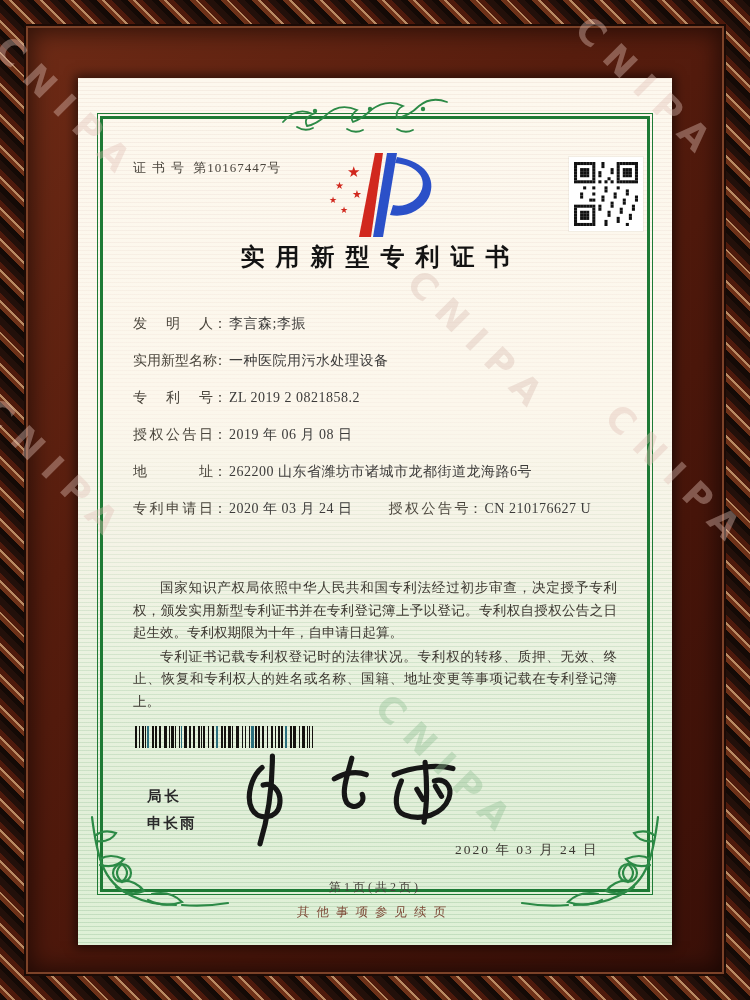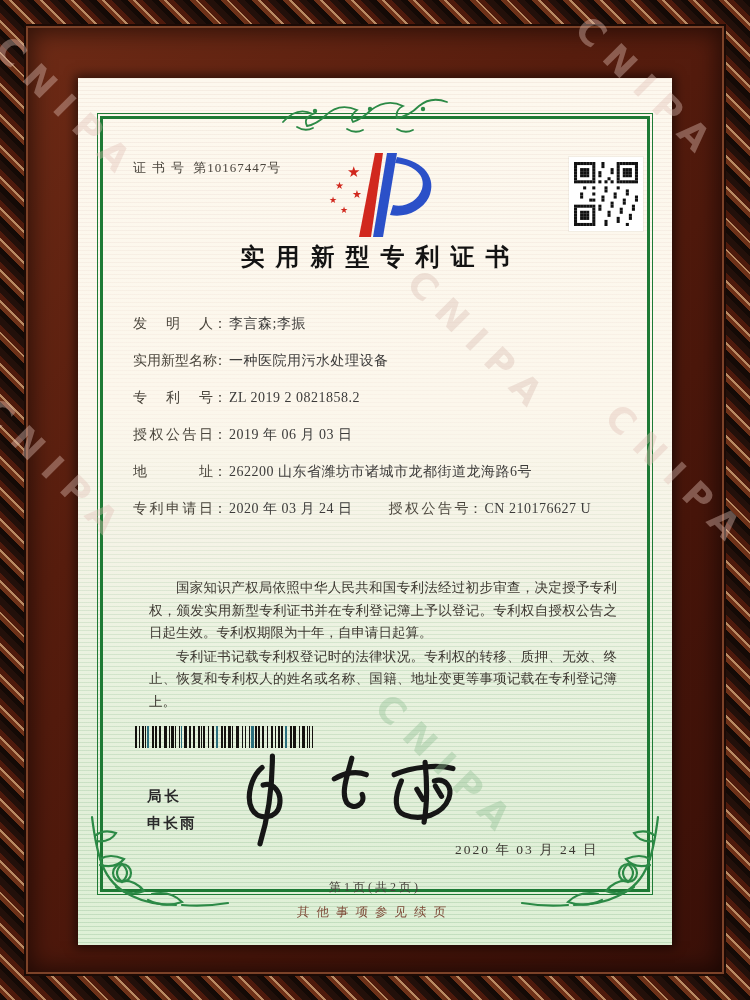--- a/index.html
+++ b/index.html
@@ -62,21 +62,21 @@
   .fields{position:absolute; left:30px; right:26px; top:196px; font-size:14px;}
   .frow{height:19px; margin-bottom:18px; white-space:nowrap; color:#403c36;}
   .flab{display:inline-block; width:80px; text-align:justify; text-align-last:justify;
         -moz-text-align-last:justify; text-justify:inter-character; letter-spacing:0; color:#4a453c;}
   .fcolon{margin:0 2px 0 0;}
   .fval{color:#3c3b3a; letter-spacing:.5px;}
   .frow .pair2{margin-left:36px;}
 
   .paras{position:absolute; left:30px; right:30px; top:458px;
     font-size:13.5px; line-height:22.5px; text-align:justify; color:#3d3831;}
-  .paras p{margin:0 0 1px 16px; text-indent:2em;}
+  .paras p{margin:0 0 1px 0; text-indent:2em;}
 
   .barcode{position:absolute; left:32px; top:607px; width:182px; height:22px; font-size:0;}
   .barcode i{display:inline-block; height:22px;}
 
   .sig-title{position:absolute; left:44px; top:668px; font-family:"Liberation Sans","DejaVu Sans",sans-serif;
     font-weight:600; font-size:14.5px; letter-spacing:3px; color:#2a2a2a;}
   .sig-name{position:absolute; left:44px; top:695px; font-family:"Liberation Sans","DejaVu Sans",sans-serif;
     font-weight:600; font-size:14.5px; letter-spacing:2px; color:#2a2a2a;}
   .sig-script{position:absolute; left:118px; top:632px; width:272px; height:98px;}
   .sig-script-text{position:absolute; left:0; top:0; opacity:0; font-size:1px;}
@@ -291,21 +291,21 @@
           <div class="frow">
             <span class="flab">发明人</span><span class="fcolon">：</span><span class="fval">李言森;李振</span>
           </div>
           <div class="frow">
             <span class="flab">实用新型名称</span><span class="fcolon">：</span><span class="fval">一种医院用污水处理设备</span>
           </div>
           <div class="frow">
             <span class="flab">专利号</span><span class="fcolon">：</span><span class="fval">ZL 2019 2 0821858.2</span>
           </div>
           <div class="frow">
-            <span class="flab">授权公告日</span><span class="fcolon">：</span><span class="fval">2019 年 06 月 03 日</span>
+            <span class="flab">授权公告日</span><span class="fcolon">：</span><span class="fval">2019 年 06 月 08 日</span>
           </div>
           <div class="frow">
             <span class="flab">地址</span><span class="fcolon">：</span><span class="fval">262200 山东省潍坊市诸城市龙都街道龙海路6号</span>
           </div>
           <div class="frow">
             <span class="flab">专利申请日</span><span class="fcolon">：</span><span class="fval">2020 年 03 月 24 日</span><span class="pair2"><span class="flab">授权公告号</span><span class="fcolon">：</span><span class="fval">CN 210176627 U</span></span>
           </div>
         </div>
 
         <div class="paras">

